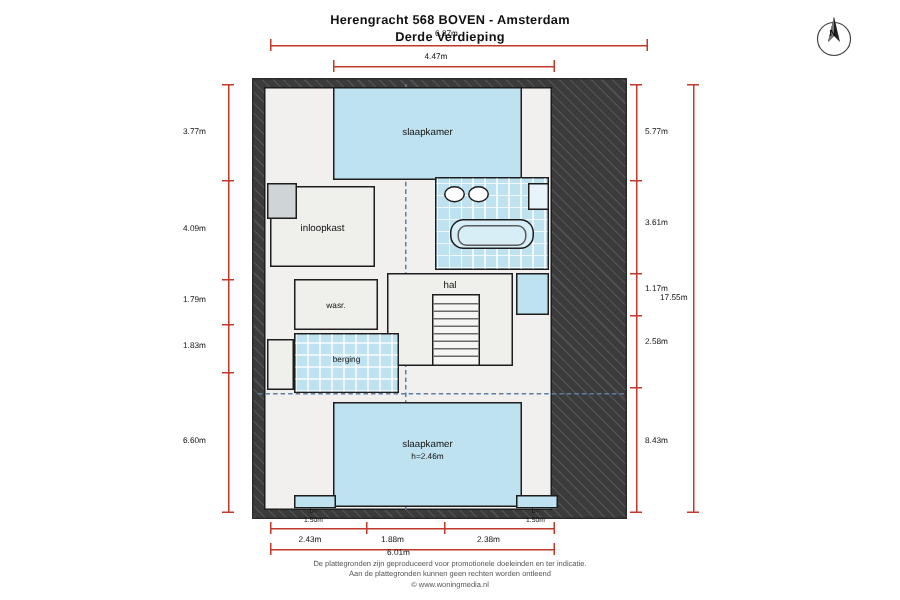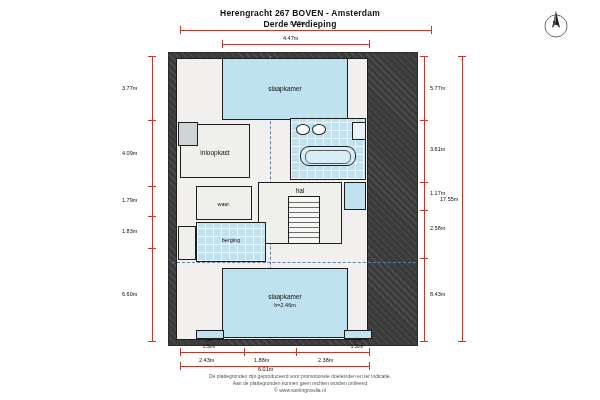--- a/index.html
+++ b/index.html
@@ -95,21 +95,21 @@
   
   .footer{
     position:absolute;left:0;right:0;bottom:6px;text-align:center;
     font-size:5px;color:#555;line-height:7px;
   }
 </style>
 </head>
 <body>
 
 <div class="title">
-  <div>Herengracht 267 BOVEN - Amsterdam</div>
+  <div>Herengracht 568 BOVEN - Amsterdam</div>
   <div class="l2">Derde Verdieping</div>
 </div>
 
 <div class="compass">
   <svg width="32" height="32" viewBox="0 0 32 32">
     <circle cx="16" cy="18" r="11" fill="none" stroke="#444" stroke-width="0.8"></circle>
     <polygon points="16,3 20,20 16,16 12,20" fill="#222"></polygon>
     <polygon points="16,3 16,16 12,20" fill="#777"></polygon>
   </svg>
   <span class="lbl">N</span>

